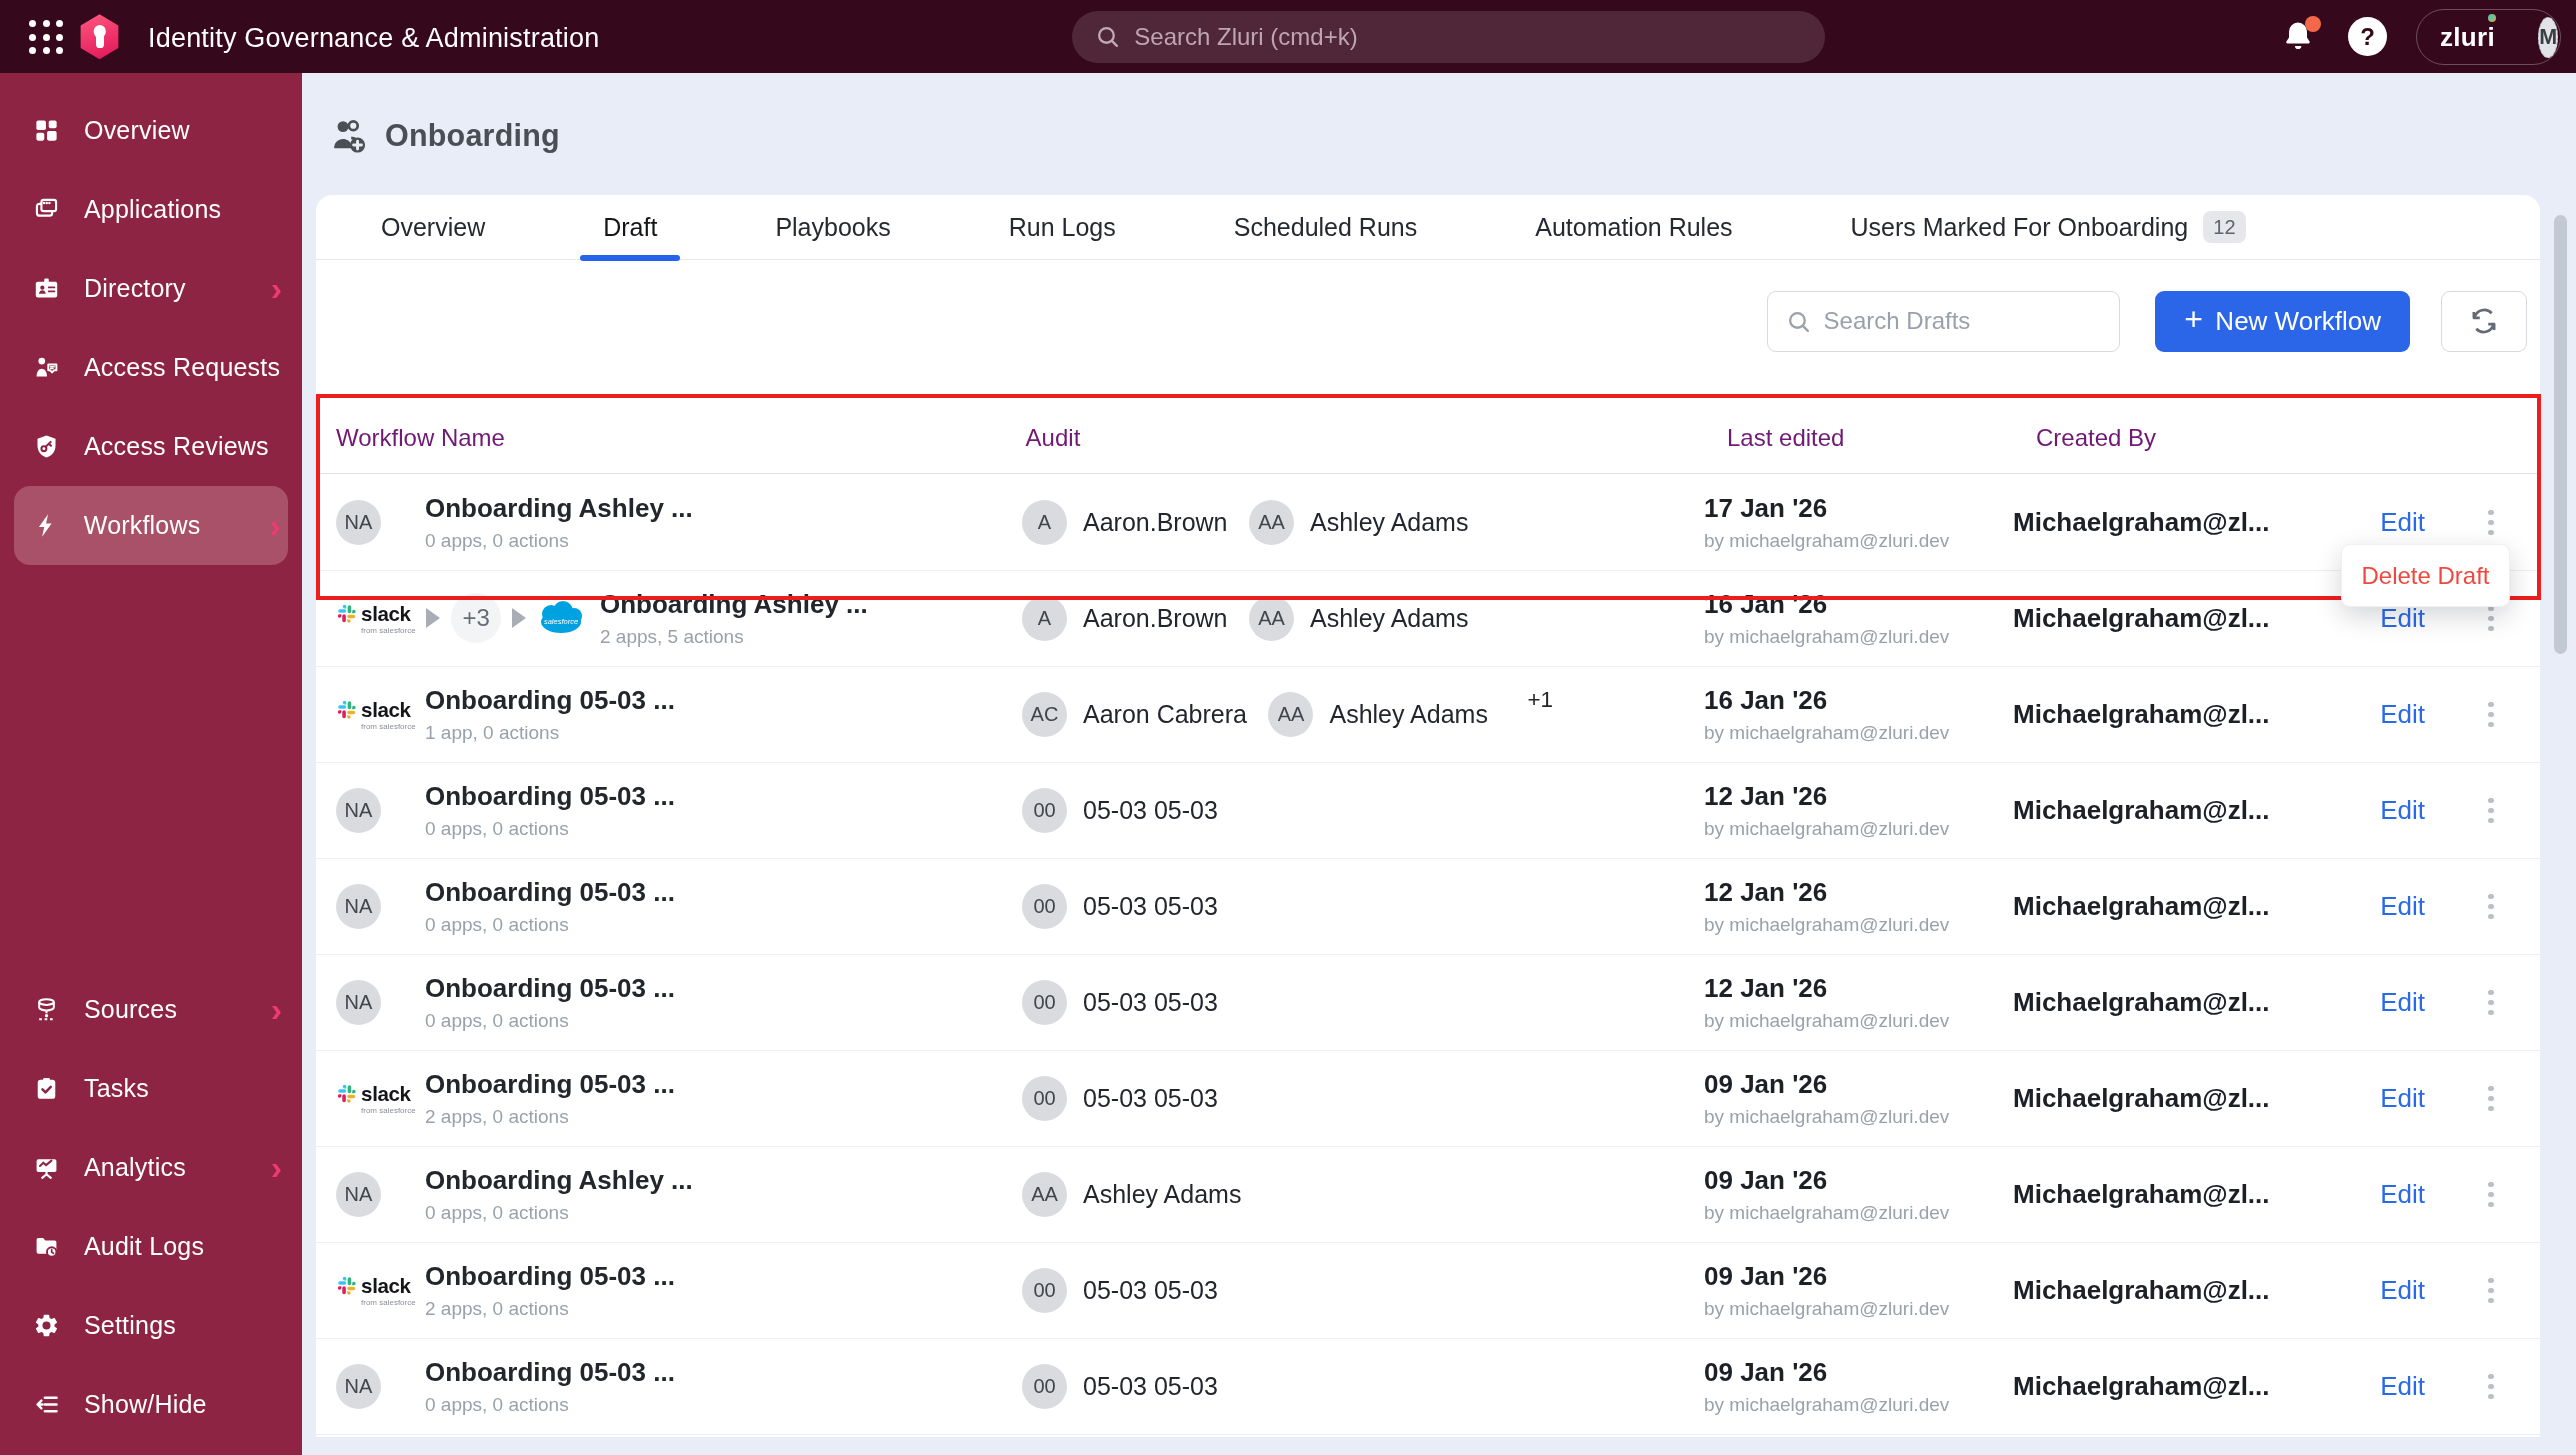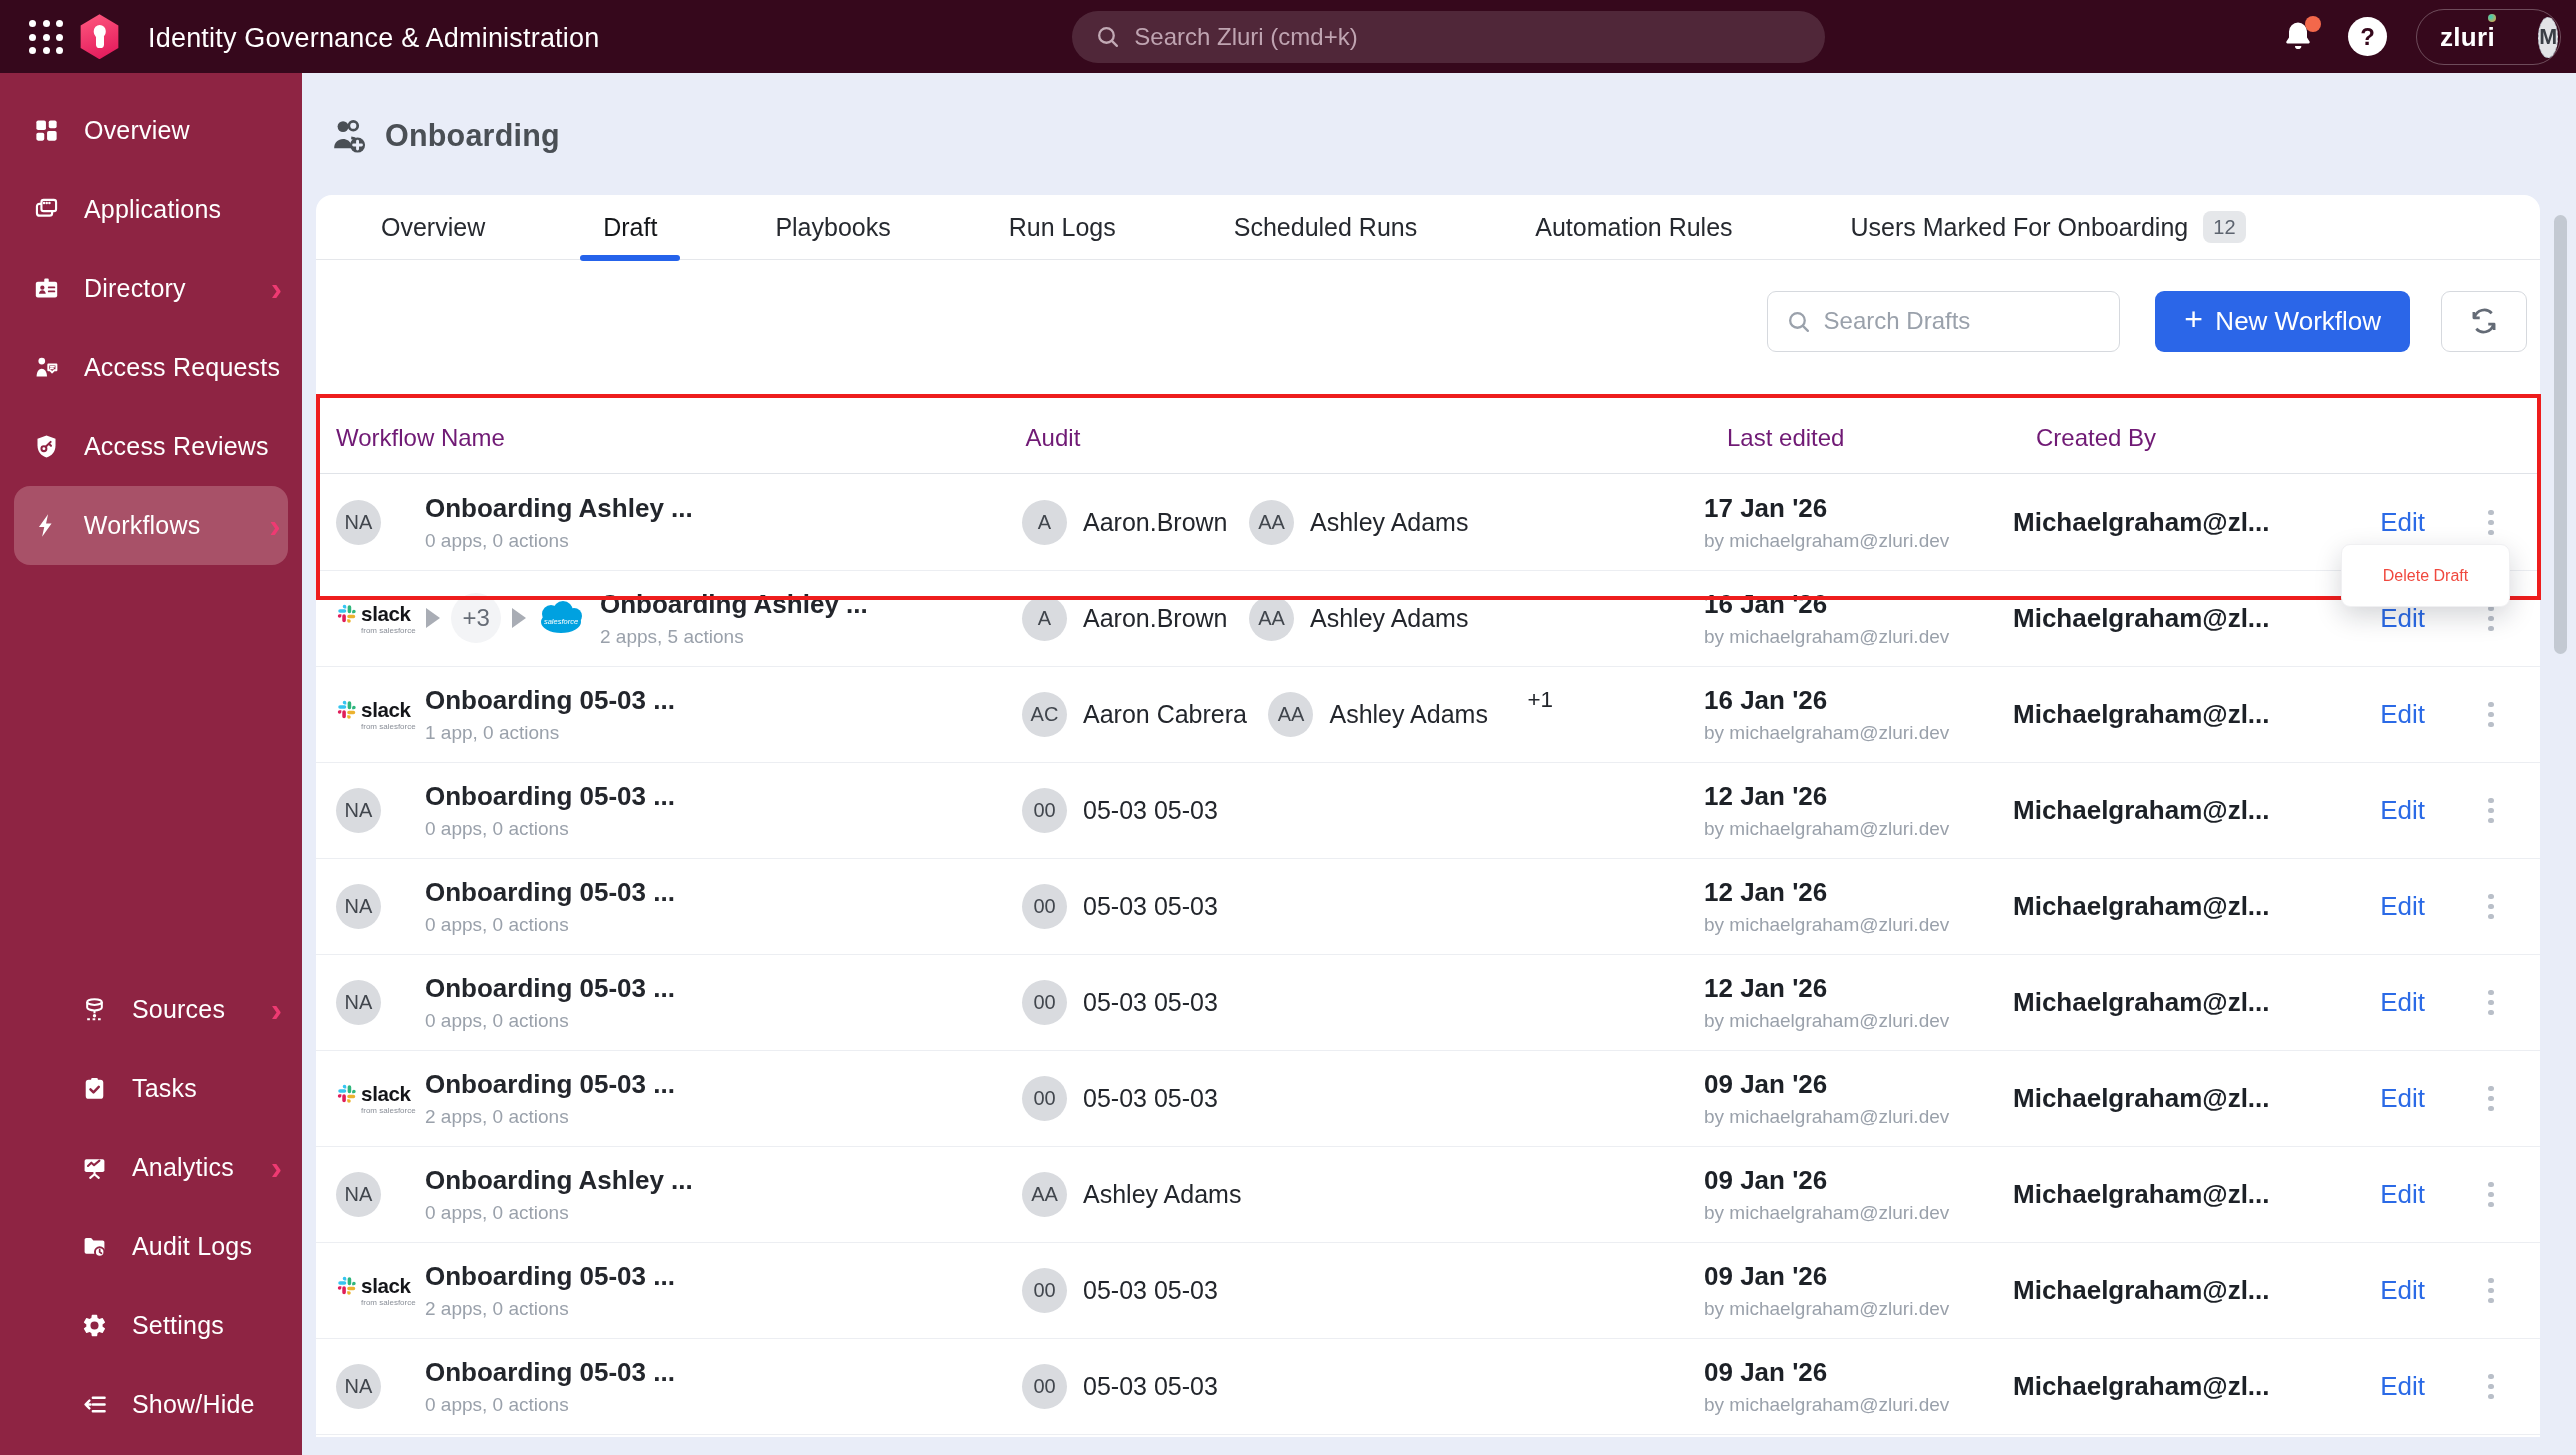--- a/index.html
+++ b/index.html
@@ -23,21 +23,21 @@
   .help-btn { position:absolute; left:2348px; top:17px; width:39px; height:39px; border-radius:50%; background:#fff; color:#36081c; display:flex; align-items:center; justify-content:center; font-size:24px; font-weight:700; cursor:pointer; }
   .account-pill { position:absolute; left:2416px; top:9px; width:145px; height:56px; border:1.8px solid rgba(255,255,255,.28); border-radius:29px; display:flex; align-items:center; padding:0 6.3px 0 23px; cursor:pointer;gap:29px; }
   .brand { position:relative; color:#fff; font-size:26px; font-weight:700; letter-spacing:0.3px; }
   .brand-dot { position:absolute; right:-0.9px; top:-7.2px; width:8px; height:8px; border-radius:50%; background:radial-gradient(circle at 35% 35%, #35d0ba, #f39c3d); }
   .account-avatar { margin-left:14.3px; width:41px; height:41px; border-radius:50%; background:#e2e3e6; border:1.8px dashed #a9afba; color:#3a3f46; display:flex; align-items:center; justify-content:center; font-size:21.5px; font-weight:600; }
 
   
   .sidebar { position:absolute; left:0; top:73px; width:302px; height:1382px; background:#8e2443; z-index:20; }
   .nav-group { position:absolute; left:0; right:0; }
   .nav-group.top { top:18px; }
-  .nav-group.bottom { top:897px;padding-left:48px; }
+  .nav-group.bottom { top:897px; }
   .nav-item { position:relative; height:79px; display:flex; align-items:center; padding-left:30.5px; cursor:pointer; }
   .nav-item .nicon { width:32px; display:flex; justify-content:center; margin-right:21.5px; flex:0 0 auto; }
   .nav-label { color:#fff; font-size:25px; font-weight:500; letter-spacing:0.2px; }
   .nav-chev { position:absolute; right:20px; top:50%; transform:translateY(-54%); color:#ee3a72; font-size:34px; font-weight:600; line-height:1; }
   .nav-item.active { background:#a85168; border-radius:16px; margin:0 14.3px; padding-left:16px; }
   .nav-item.active .nav-chev { right:7.2px; }
 
   
   .page-title-row { position:absolute; left:328px; top:115px; display:flex; align-items:center; z-index:5; }
   .page-title-row svg { margin-right:16px; }
@@ -91,21 +91,21 @@
   .c-edited .by { font-size:19px; color:#9aa1ab; }
   .c-created { font-size:26px; font-weight:700; color:#1d2127; white-space:nowrap; overflow:hidden; }
   .c-actions { display:flex; align-items:center; padding-left:7.2px; }
   .edit-link { font-size:26px; font-weight:500; color:#2b6ae6; cursor:pointer; }
   .kebab { margin-left:auto; margin-right:40px; display:flex; flex-direction:column; gap:4.5px; align-items:center; cursor:pointer; padding:5.4px; }
   .kebab i { width:5.4px; height:5.4px; border-radius:50%; background:#b9bfc8; }
 
   
   .annotation { position:absolute; left:316px; top:394px; width:2225px; height:206px; border:4.5px solid #ee1d1d; z-index:60; pointer-events:none; }
   .context-menu { position:absolute; left:2341px; top:544px; width:169px; height:63px; background:#fff; border:0.9px solid #f0f0f2; border-radius:9px; box-shadow:0 9px 27px rgba(16,24,40,.18); display:flex; align-items:center; justify-content:center; z-index:70; }
-  .context-menu .danger { color:#f0483e; font-size:16px; font-weight:500; cursor:pointer;text-align:right; }
+  .context-menu .danger { color:#f0483e; font-size:24px; font-weight:500; cursor:pointer;text-align:right; }
   .scroll-thumb { position:absolute; left:2554px; top:215px; width:12.5px; height:439px; border-radius:7.2px; background:#c3c9d2; z-index:80; cursor:pointer; }
 </style>
 </head>
 <body>
 
 <div class="topbar">
   <div class="waffle">
     <i></i>
       <i></i>
       <i></i>

